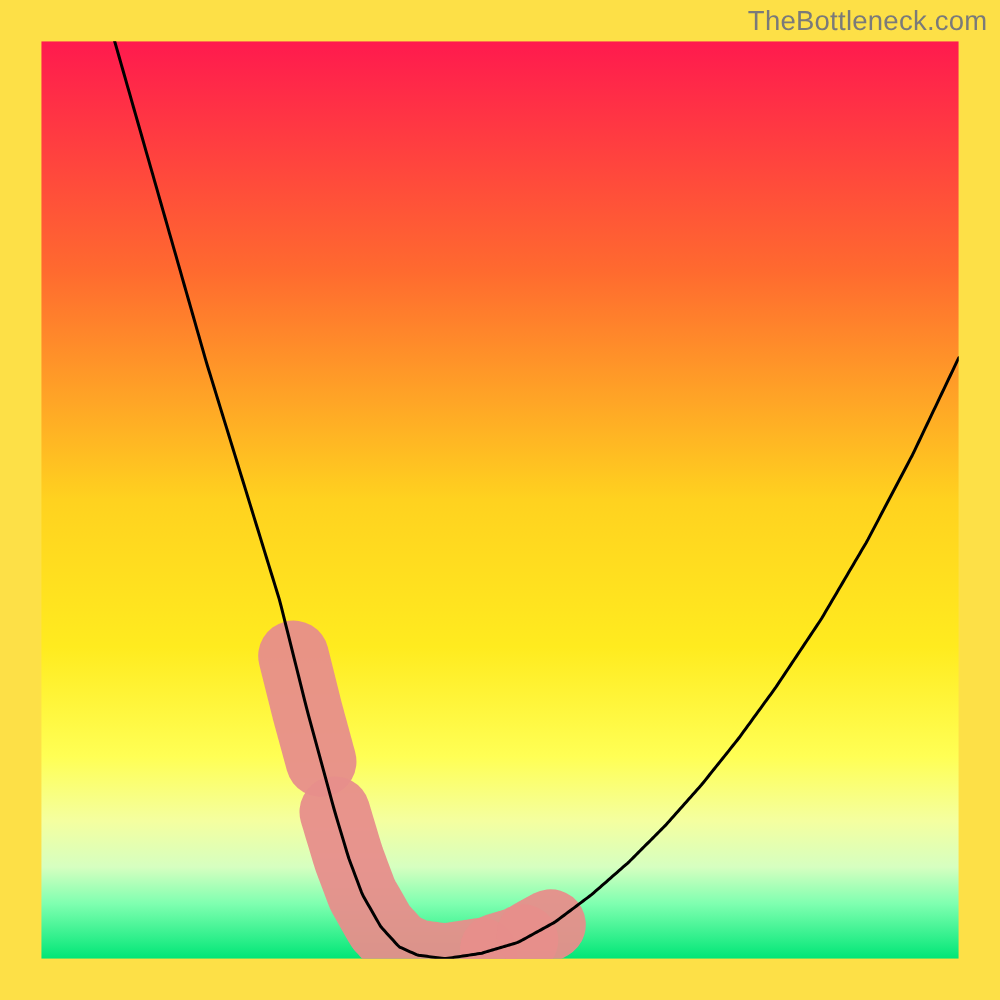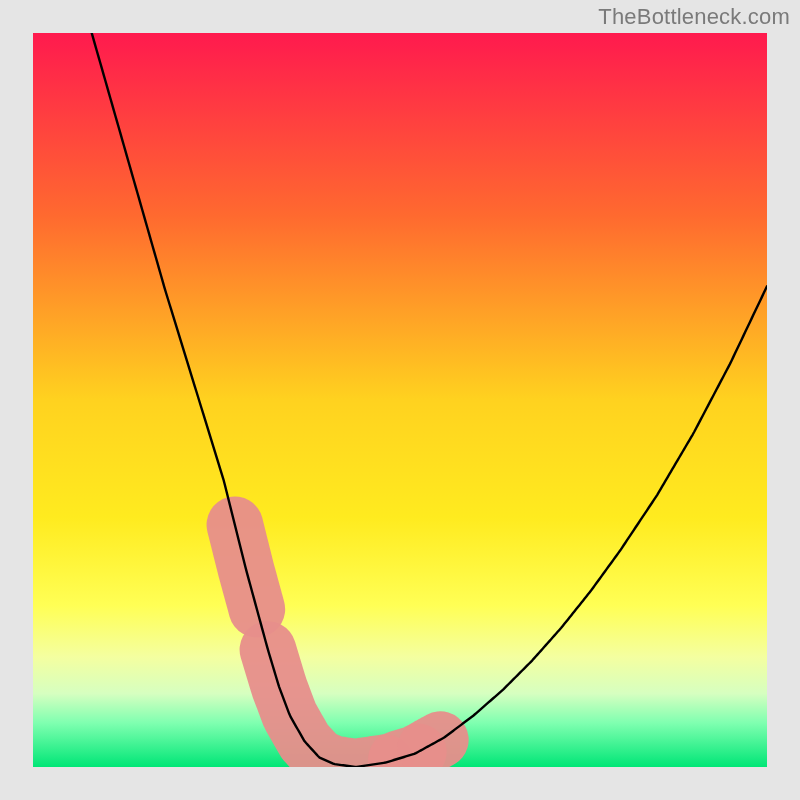--- a/index.html
+++ b/index.html
@@ -10,21 +10,21 @@
     background: #000;
     overflow: hidden;
     font-family: Arial, Helvetica, sans-serif;
   }
   .frame {
     position: absolute;
     top: 0;
     left: 0;
     width: 800px;
     height: 800px;
-    background: #e5e5e5;
+    background: #fde047;
   }
   .watermark {
     position: absolute;
     top: 4px;
     right: 10px;
     color: #7a7a7a;
     font-size: 22px;
     font-weight: 400;
     letter-spacing: 0.2px;
     z-index: 20;

